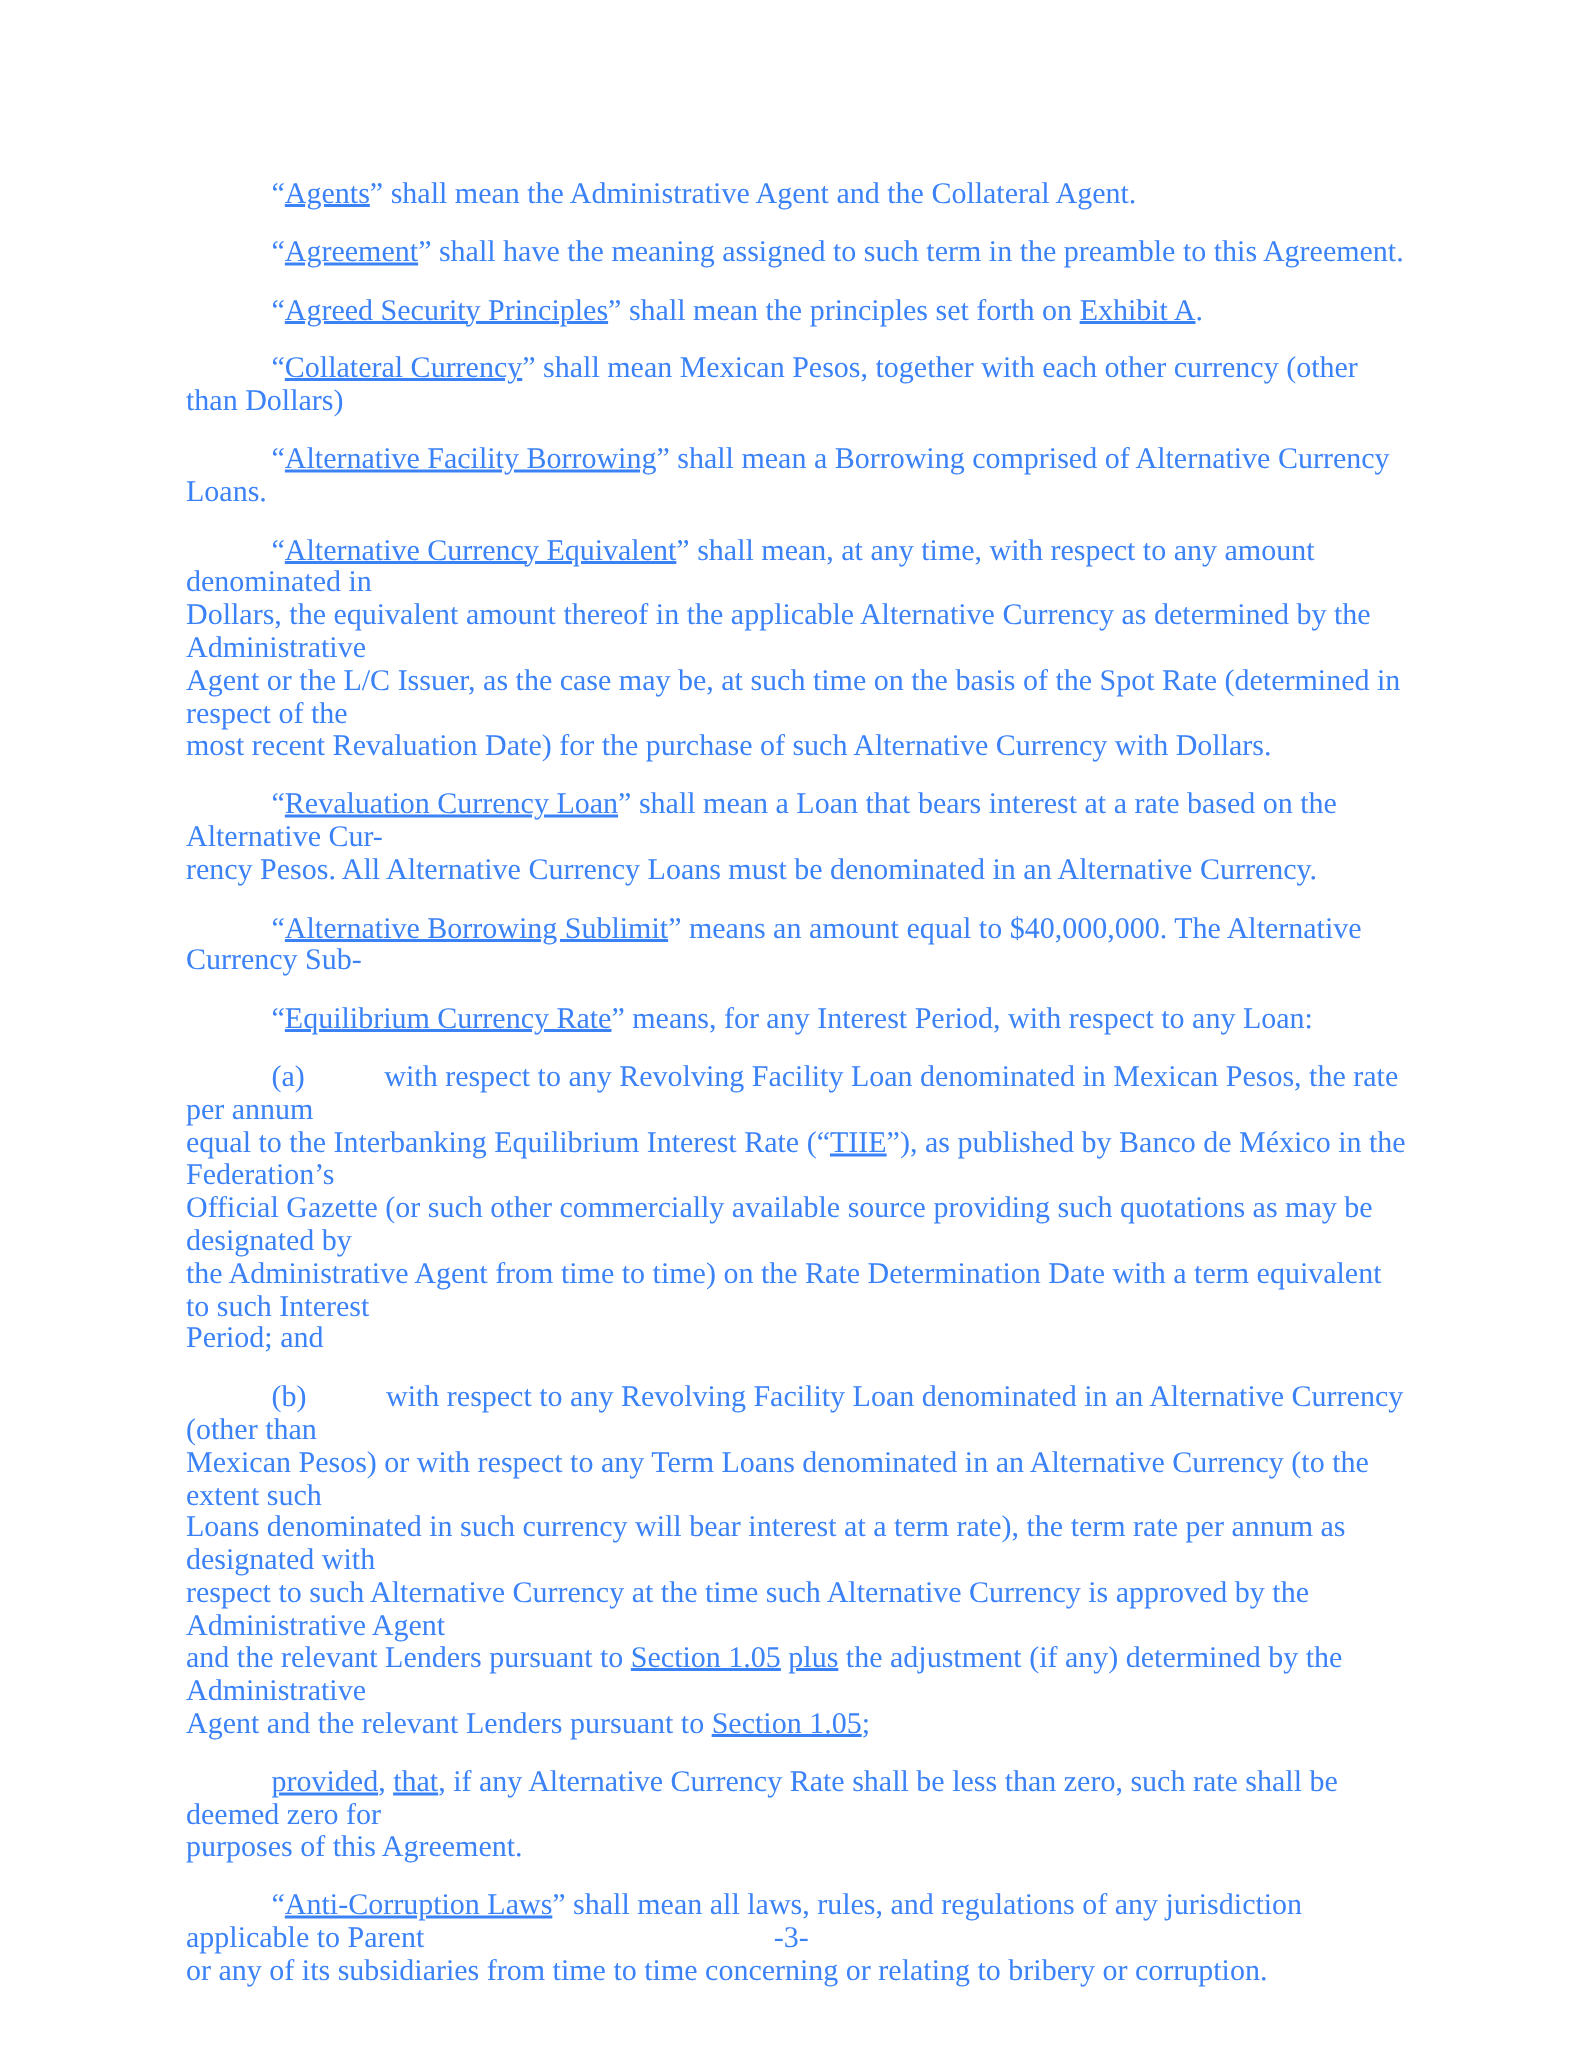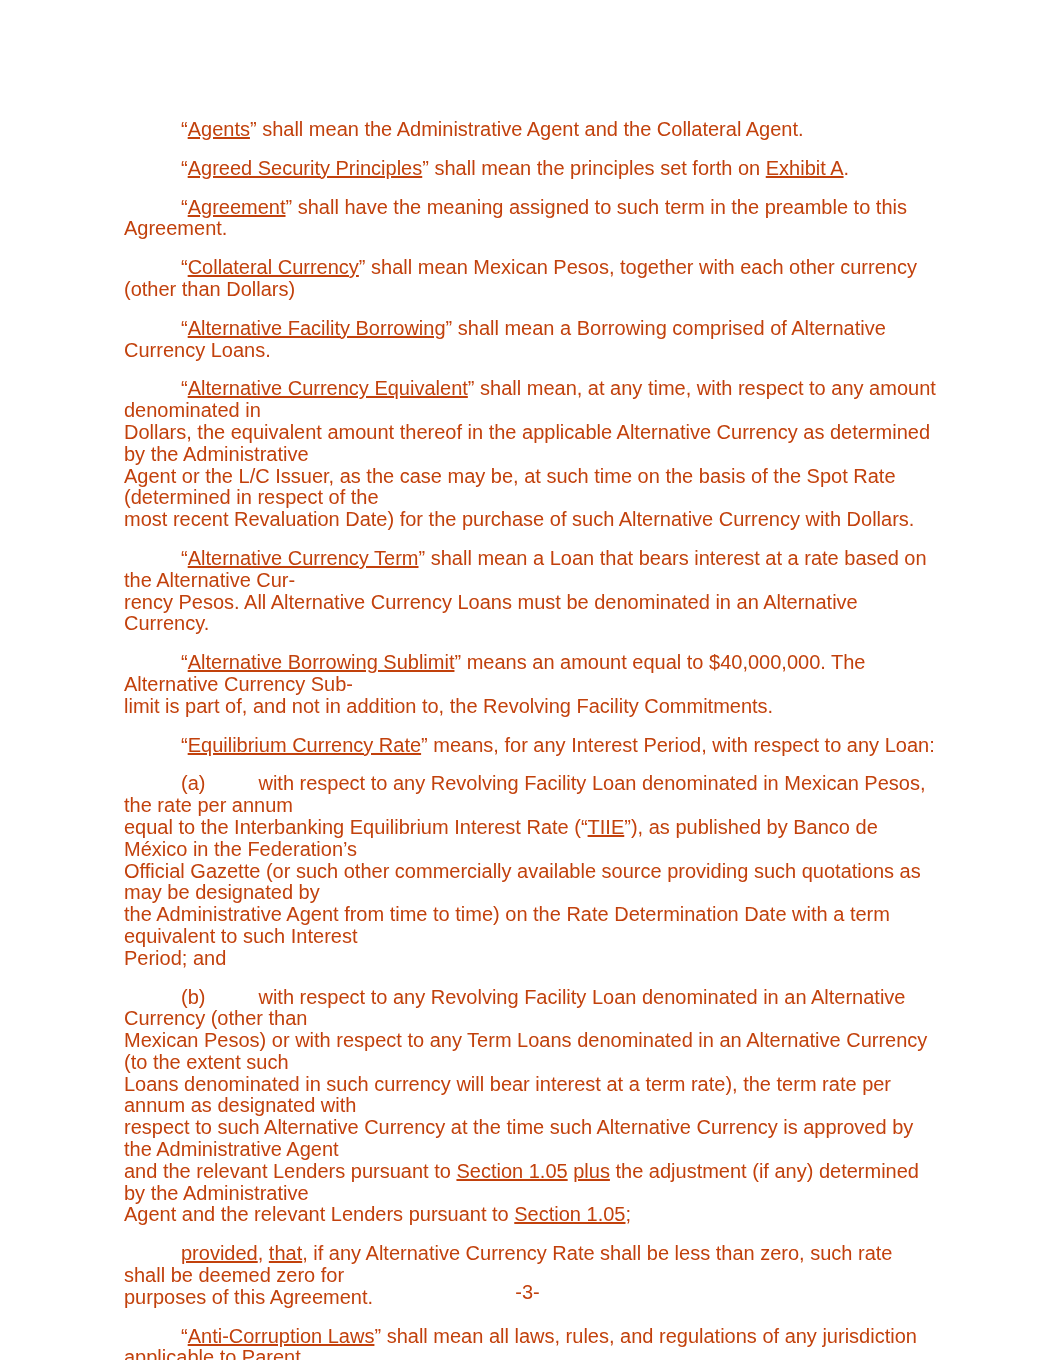--- a/index.html
+++ b/index.html
@@ -5,22 +5,22 @@
   html, body {
     margin: 0;
     padding: 0;
     background: #ffffff;
   }
   .page {
     position: relative;
     width: 1055px;
     height: 1360px;
     background: #ffffff;
-    font-family: Liberation Sans, sans-serif;
-    color: #c2410c;
+    font-family: Liberation Serif, serif;
+    color: #3b82f6;
     overflow: hidden;
   }
   .doc-body {
     position: absolute;
     left: 124px;
     top: 119px;
     width: 815px;
     font-size: 20px;
     line-height: 21.8px;
   }
@@ -45,27 +45,27 @@
     font-size: 20px;
     line-height: 22px;
   }
 </style>
 </head>
 <body>
 
 <div class="page">
   <main class="doc-body">
       <p class="para"><span>“</span><span class="u">Agents</span><span>” shall mean the Administrative Agent and the Collateral Agent.</span></p>
+      <p class="para"><span>“</span><span class="u">Agreement</span><span>” shall have the meaning assigned to such term in the preamble to this Agreement.</span></p>
       <p class="para"><span>“</span><span class="u">Agreed Security Principles</span><span>” shall mean the principles set forth on </span><span class="u">Exhibit A</span><span>.</span></p>
-      <p class="para"><span>“</span><span class="u">Agreement</span><span>” shall have the meaning assigned to such term in the preamble to this Agreement.</span></p>
       <p class="para"><span>“</span><span class="u">Collateral Currency</span><span>” shall mean Mexican Pesos, together with each other currency (other than Dollars)</span><br></p>
       <p class="para"><span>“</span><span class="u">Alternative Facility Borrowing</span><span>” shall mean a Borrowing comprised of Alternative Currency Loans.</span></p>
       <p class="para"><span>“</span><span class="u">Alternative Currency Equivalent</span><span>” shall mean, at any time, with respect to any amount denominated in</span><br><span>Dollars, the equivalent amount thereof in the applicable Alternative Currency as determined by the Administrative</span><br><span>Agent or the L/C Issuer, as the case may be, at such time on the basis of the Spot Rate (determined in respect of the</span><br><span>most recent Revaluation Date) for the purchase of such Alternative Currency with Dollars.</span></p>
-      <p class="para"><span>“</span><span class="u">Alternative Currency Term</span><span>” shall mean a Loan that bears interest at a rate based on the Alternative Cur-</span><br><span>rency Pesos. All Alternative Currency Loans must be denominated in an Alternative Currency.</span></p>
-      <p class="para"><span>“</span><span class="u">Alternative Borrowing Sublimit</span><span>” means an amount equal to $40,000,000. The Alternative Currency Sub-</span><br><span>limit is part of, and not in addition to, the Revolving Facility Commitments.</span></p>
+      <p class="para"><span>“</span><span class="u">Revaluation Currency Loan</span><span>” shall mean a Loan that bears interest at a rate based on the Alternative Cur-</span><br><span>rency Pesos. All Alternative Currency Loans must be denominated in an Alternative Currency.</span></p>
+      <p class="para"><span>“</span><span class="u">Alternative Borrowing Sublimit</span><span>” means an amount equal to $40,000,000. The Alternative Currency Sub-</span><br></p>
       <p class="para"><span>“</span><span class="u">Equilibrium Currency Rate</span><span>” means, for any Interest Period, with respect to any Loan:</span></p>
       <p class="para"><span>(a)</span><span class="tab"></span><span>with respect to any Revolving Facility Loan denominated in Mexican Pesos, the rate per annum</span><br><span>equal to the Interbanking Equilibrium Interest Rate (“</span><span class="u">TIIE</span><span>”), as published by Banco de México in the Federation’s</span><br><span>Official Gazette (or such other commercially available source providing such quotations as may be designated by</span><br><span>the Administrative Agent from time to time) on the Rate Determination Date with a term equivalent to such Interest</span><br><span>Period; and</span></p>
       <p class="para"><span>(b)</span><span class="tab"></span><span>with respect to any Revolving Facility Loan denominated in an Alternative Currency (other than</span><br><span>Mexican Pesos) or with respect to any Term Loans denominated in an Alternative Currency (to the extent such</span><br><span>Loans denominated in such currency will bear interest at a term rate), the term rate per annum as designated with</span><br><span>respect to such Alternative Currency at the time such Alternative Currency is approved by the Administrative Agent</span><br><span>and the relevant Lenders pursuant to </span><span class="u">Section 1.05</span><span> </span><span class="u">plus</span><span> the adjustment (if any) determined by the Administrative</span><br><span>Agent and the relevant Lenders pursuant to </span><span class="u">Section 1.05</span><span>;</span></p>
       <p class="para"><span class="u">provided</span><span>, </span><span class="u">that</span><span>, if any Alternative Currency Rate shall be less than zero, such rate shall be deemed zero for</span><br><span>purposes of this Agreement.</span></p>
       <p class="para"><span>“</span><span class="u">Anti-Corruption Laws</span><span>” shall mean all laws, rules, and regulations of any jurisdiction applicable to Parent</span><br><span>or any of its subsidiaries from time to time concerning or relating to bribery or corruption.</span></p>
     </main>
   <div class="page-footer">-3-</div>
 </div>
 
 </body></html>

